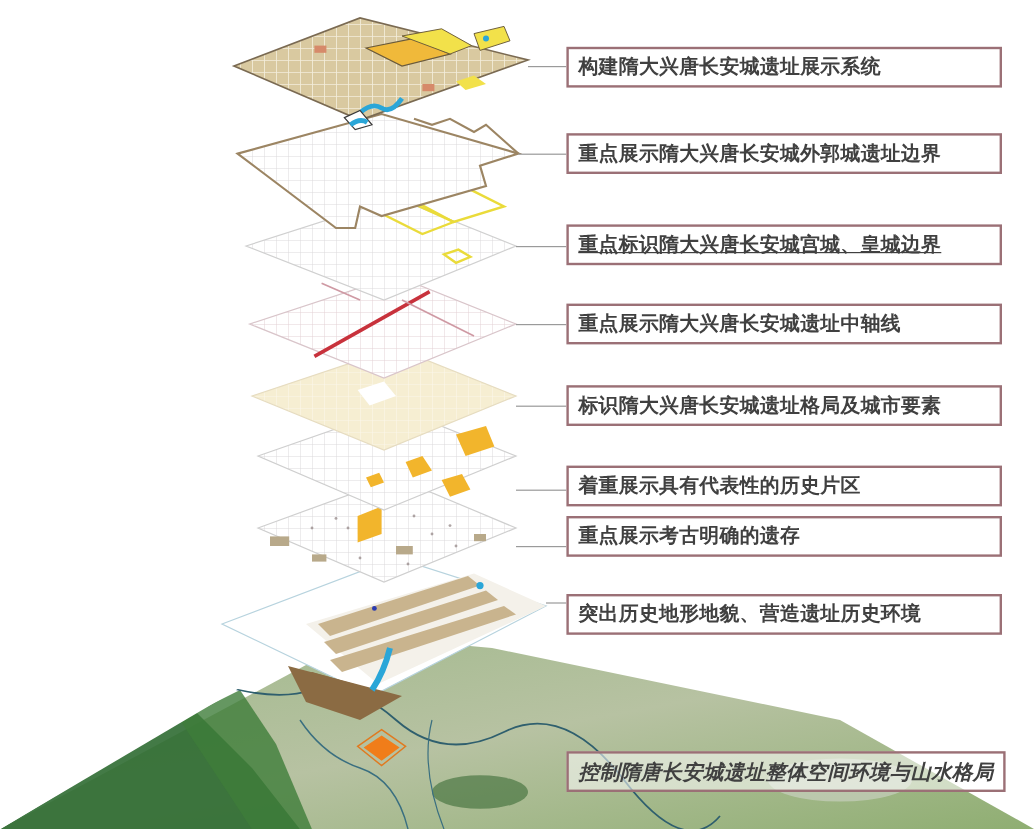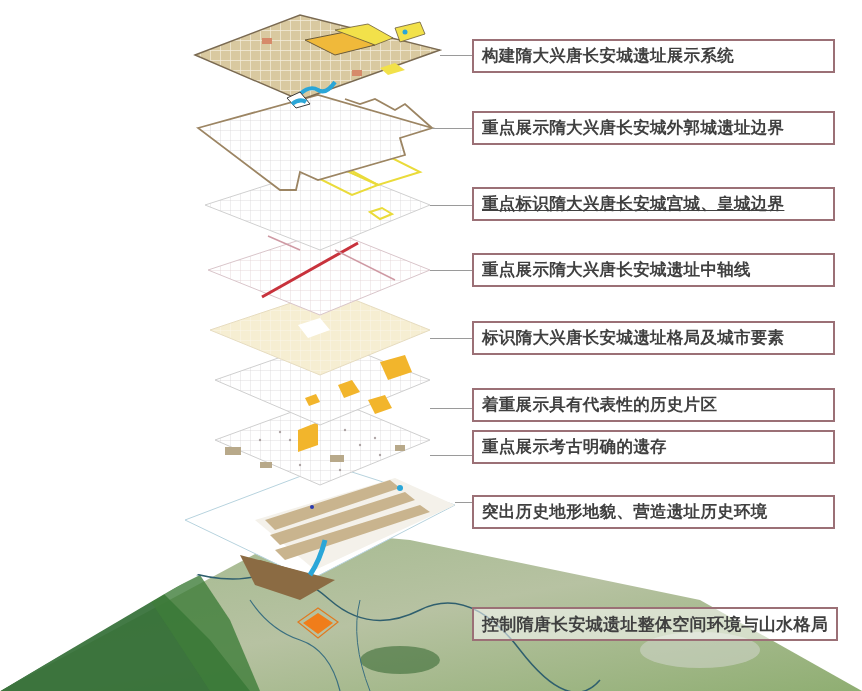--- a/index.html
+++ b/index.html
@@ -165,15 +165,15 @@
 </div>
 <div class="label-box" style="top:388px;">
   <span>着重展示具有代表性的历史片区</span>
 </div>
 <div class="label-box" style="top:430px;">
   <span>重点展示考古明确的遗存</span>
 </div>
 <div class="label-box" style="top:464px;margin-top:31px;">
   <span>突出历史地形地貌、营造遗址历史环境</span>
 </div>
-<div class="label-box bottom" style="top:607px;">
+<div class="label-box bottom" style="top:626px;font-style:italic;">
   <span>控制隋唐长安城遗址整体空间环境与山水格局</span>
 </div>
 
 </body></html>

